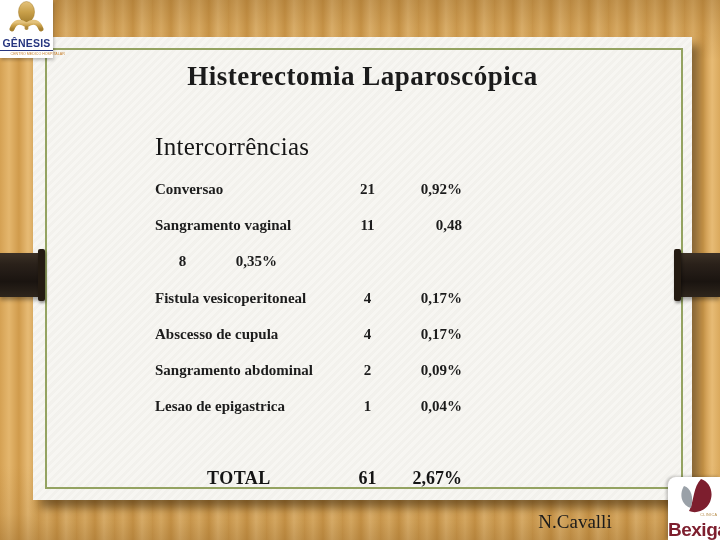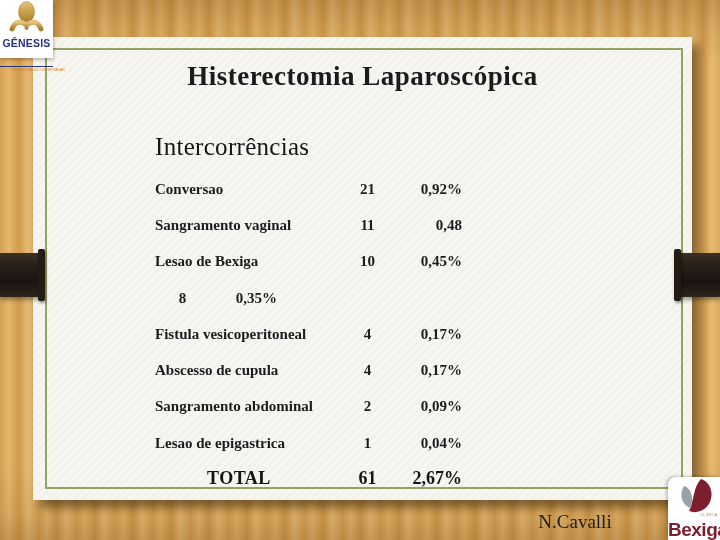--- a/index.html
+++ b/index.html
@@ -60,21 +60,21 @@
   .clip-cap.right{left:674px;}
 
   
   .genesis{
     position:absolute;left:0;top:0;width:53px;height:58px;background:#ffffff;
     box-shadow:1px 2px 3px rgba(0,0,0,0.25);text-align:center;
     font-family:"Liberation Sans","DejaVu Sans",sans-serif;
   }
   .genesis-name{
     display:block;margin-top:1px;font-size:10.5px;font-weight:700;color:#26357f;
-    letter-spacing:0.2px;border-bottom:1.5px solid #26357f;padding-bottom:17px;
+    letter-spacing:0.2px;border-bottom:1.5px solid #26357f;padding-bottom:1px;
   }
   .genesis-sub{
     display:block;font-size:6px;color:#c87f2a;white-space:nowrap;
     transform:scale(0.60);transform-origin:center top;margin-top:1px;
   }
 
   
   .salus{
     position:absolute;left:668px;top:477px;width:52px;height:63px;background:#ffffff;
     border-radius:8px 0 0 0;box-shadow:-2px -1px 3px rgba(0,0,0,0.2);
@@ -106,25 +106,20 @@
   <div class="tbl">
     <div class="row">
       <span class="lbl">Conversao</span>
       <span class="cnt">21</span>
       <span class="pct">0,92%</span>
     </div>
     <div class="row">
       <span class="lbl">Sangramento vaginal</span>
       <span class="cnt">11</span>
       <span class="pct">0,48</span>
-    </div>
-    <div class="row">
-      <span class="lbl">Lesao de Bexiga</span>
-      <span class="cnt">10</span>
-      <span class="pct">0,45%</span>
     </div>
     <div class="row">
       <span class="cnt">8</span>
       <span class="pct">0,35%</span>
     </div>
     <div class="row">
       <span class="lbl">Fistula vesicoperitoneal</span>
       <span class="cnt">4</span>
       <span class="pct">0,17%</span>
     </div>

